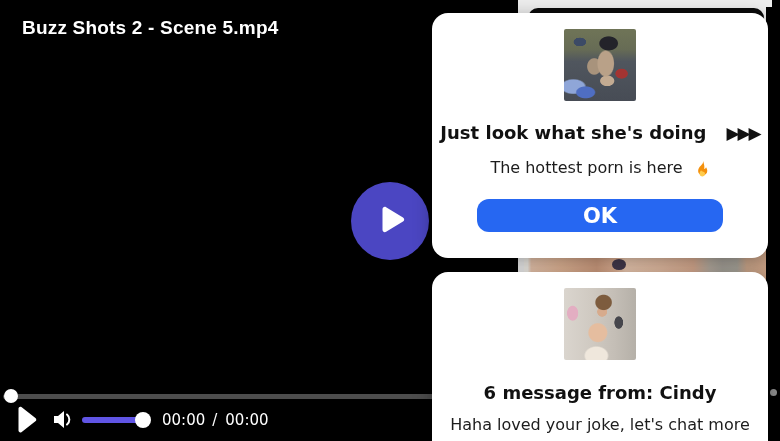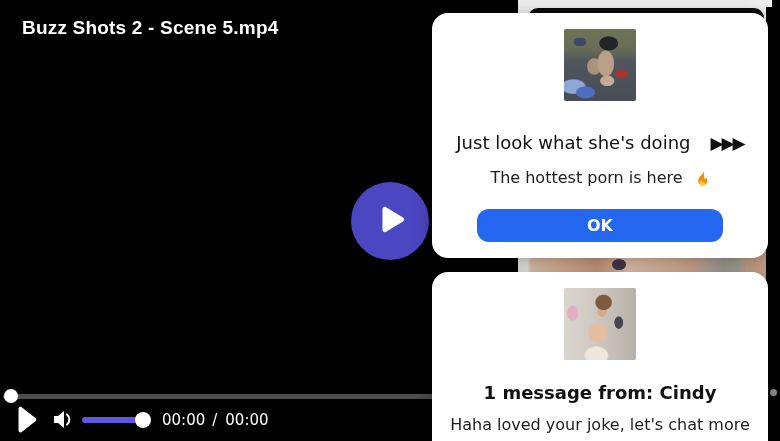--- a/index.html
+++ b/index.html
@@ -88,31 +88,31 @@
     background-image:
       radial-gradient(ellipse 9px 12px at 12% 35%, #e3aec2 58%, transparent 66%),
       radial-gradient(ellipse 14px 13px at 55% 20%, #7d5c3e 55%, transparent 63%),
       radial-gradient(ellipse 8px 8px at 53% 33%, #d7ab8d 58%, transparent 66%),
       radial-gradient(ellipse 16px 16px at 47% 62%, #e5bd9f 55%, transparent 63%),
       radial-gradient(ellipse 7px 10px at 76% 48%, #46464c 58%, transparent 66%),
       radial-gradient(ellipse 18px 14px at 45% 94%, #efe7dc 60%, transparent 70%),
       linear-gradient(90deg,#dad5ce 0%,#cfc9c1 40%,#c4beb6 70%,#b5b0a8 100%);
   }
   .card-title{
-    margin-top:31px;font-size:18px;font-weight:400;color:#111;white-space:nowrap;
+    margin-top:21px;font-size:18px;font-weight:700;color:#111;white-space:nowrap;
     display:flex;align-items:center;justify-content:center;gap:20px;
   }
   .arrows{letter-spacing:-2px;font-size:17px;}
   .card-sub{
     margin-top:15px;font-size:16px;color:#1c1c1c;white-space:nowrap;
     display:flex;align-items:center;justify-content:center;gap:12px;
   }
   .ok-button{
     display:block;margin:22px auto 4px;width:246px;height:33px;border:none;border-radius:12px;
-    background:#2667f2;color:#fff;font-weight:700;font-size:16px;cursor:pointer;
+    background:#2667f2;color:#fff;font-weight:700;font-size:21px;cursor:pointer;
     font-family:"DejaVu Sans","Liberation Sans",sans-serif;
   }
   .card2-title{margin-top:22px;font-size:18px;font-weight:700;color:#111;white-space:nowrap;}
   .card2-msg{margin-top:12px;font-size:16px;color:#1c1c1c;white-space:nowrap;}
 </style>
 </head>
 <body>
 
 <div class="player">
   <div class="video-title">Buzz Shots 2 - Scene 5.mp4</div>
@@ -172,15 +172,15 @@
     <svg width="15" height="18" viewBox="0 0 24 28">
       <path d="M12 0c2.5 5.5-.5 8-2.8 10.3C7 12.6 5 15.1 5 18.6a7.3 7.3 0 0 0 14.6 0c0-2.1-.9-4.1-2-5.7-.5 1.6-1.6 2.6-3.1 2.7 1.1-3.3.6-6.6-2.5-15.6z" fill="#f4900c"></path>
       <path d="M12.2 27.6a4.9 4.9 0 0 1-4.9-4.9c0-2 1.2-3.6 2.5-5 .8 1.7 2 2.1 3.5 2.3 1.3.2 2.7 1.4 2.7 3.1a4.6 4.6 0 0 1-3.8 4.5z" fill="#ffcc4d"></path>
     </svg>
   </div>
   <button class="ok-button">OK</button>
 </div>
 
 <div class="card card-2">
   <div class="thumb thumb-2"></div>
-  <div class="card2-title">1 message from: Cindy</div>
+  <div class="card2-title">6 message from: Cindy</div>
   <div class="card2-msg">Haha loved your joke, let's chat more</div>
 </div>
 
 </body></html>

